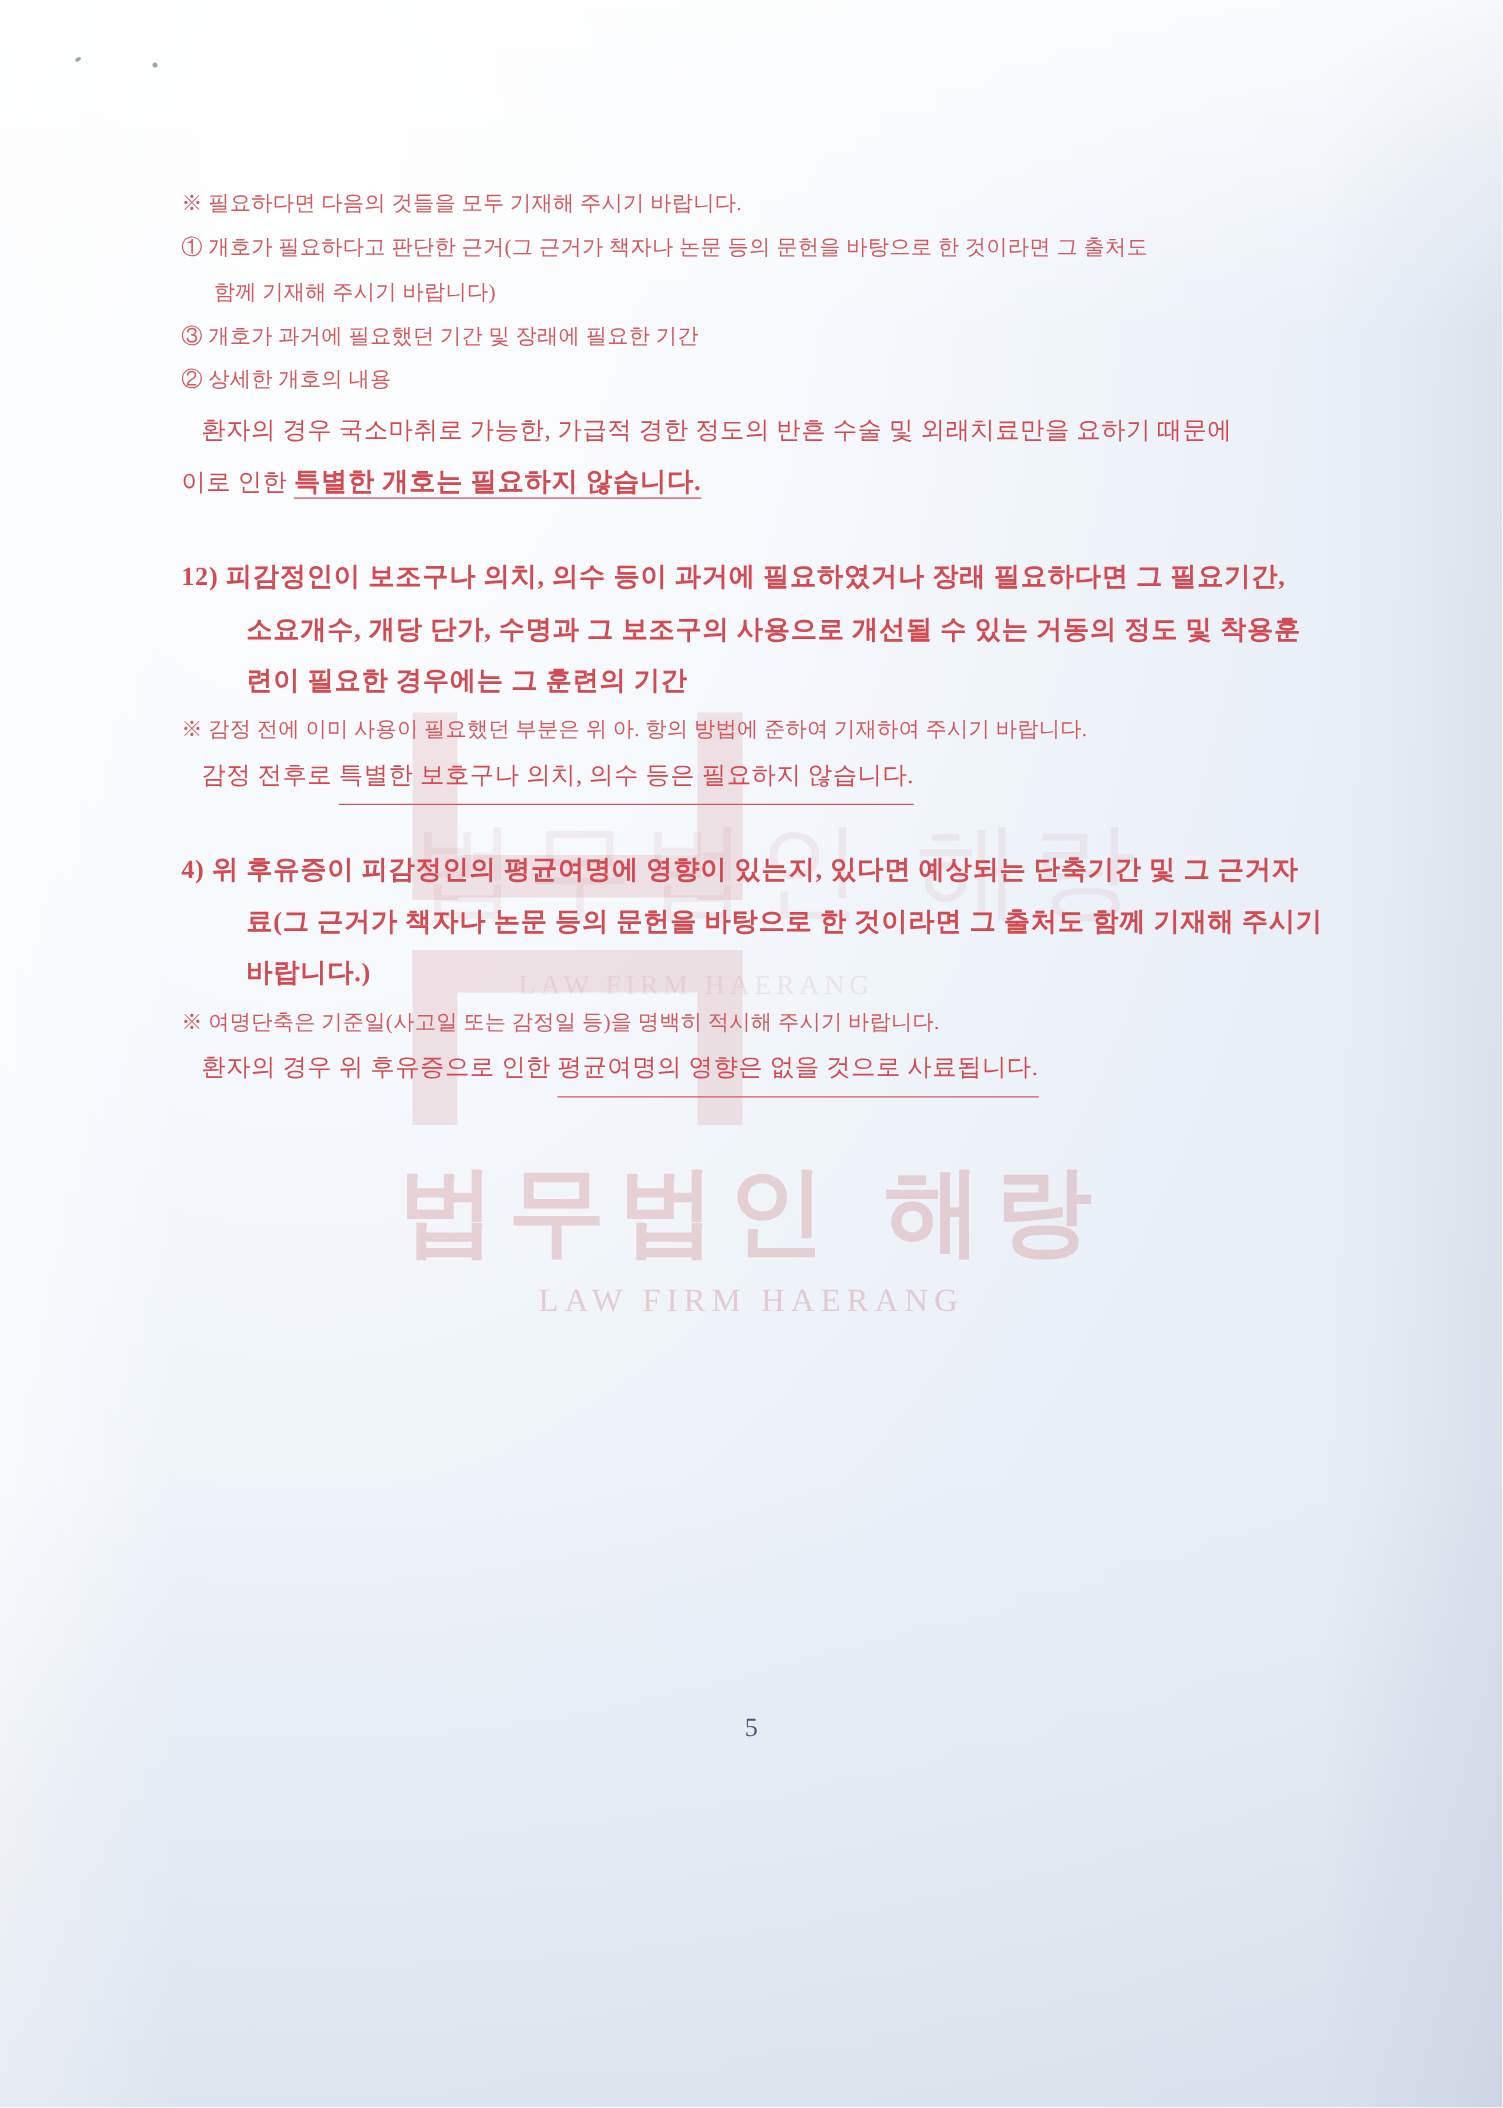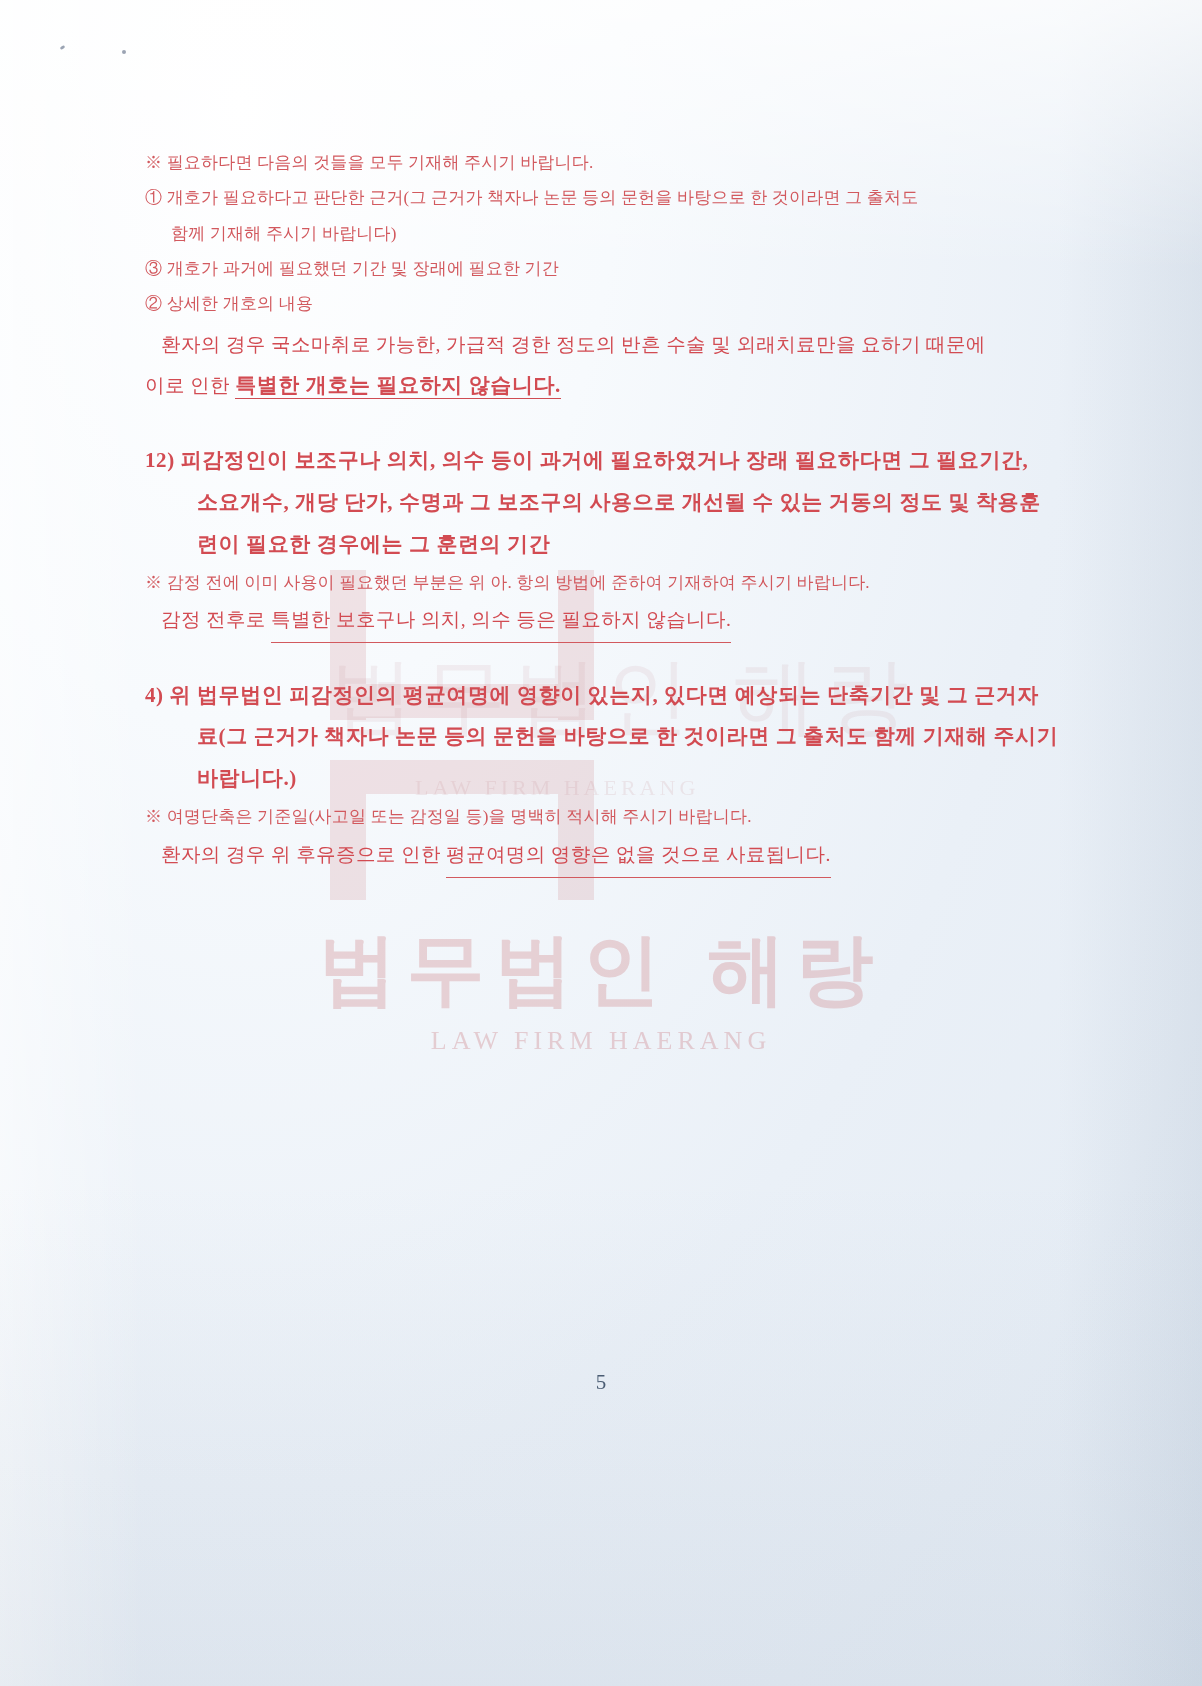--- a/index.html
+++ b/index.html
@@ -208,21 +208,21 @@
       <p class="ln indent3">
         <span>감정 전후로 </span><span class="u-thin">특별한 보호구나 의치, 의수 등은 필요하지 않습니다.</span>
       </p>
     </div>
 
     <div class="gap-md"></div>
 
     <div>
       <p class="ln big">
         <span>4)</span>
-        <span>위 법무법인 피감정인의 평균여명에 영향이 있는지, 있다면 예상되는 단축기간 및 그 근거자</span>
+        <span>위 후유증이 피감정인의 평균여명에 영향이 있는지, 있다면 예상되는 단축기간 및 그 근거자</span>
       </p>
       <p class="ln big indent2">료(그 근거가 책자나 논문 등의 문헌을 바탕으로 한 것이라면 그 출처도 함께 기재해 주시기</p>
       <p class="ln big indent2">바랍니다.)</p>
       <p class="ln sm" style="margin-top:10px;">※ 여명단축은 기준일(사고일 또는 감정일 등)을 명백히 적시해 주시기 바랍니다.</p>
       <p class="ln indent3">
         <span>환자의 경우 위 후유증으로 인한 </span><span class="u-thin">평균여명의 영향은 없을 것으로 사료됩니다.</span>
       </p>
     </div>
 
   </div>

